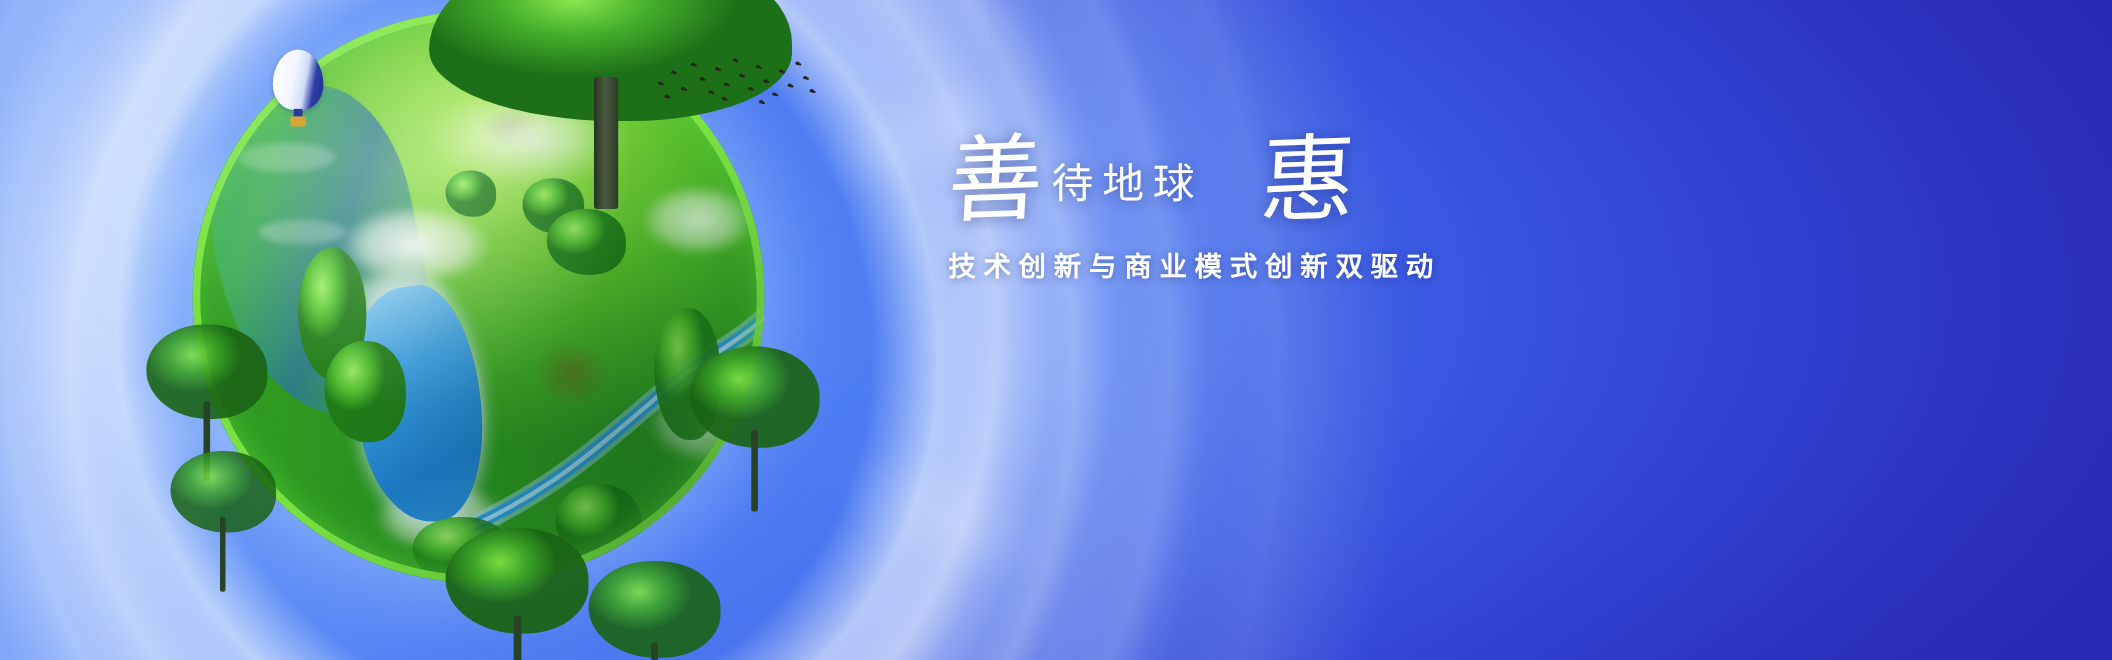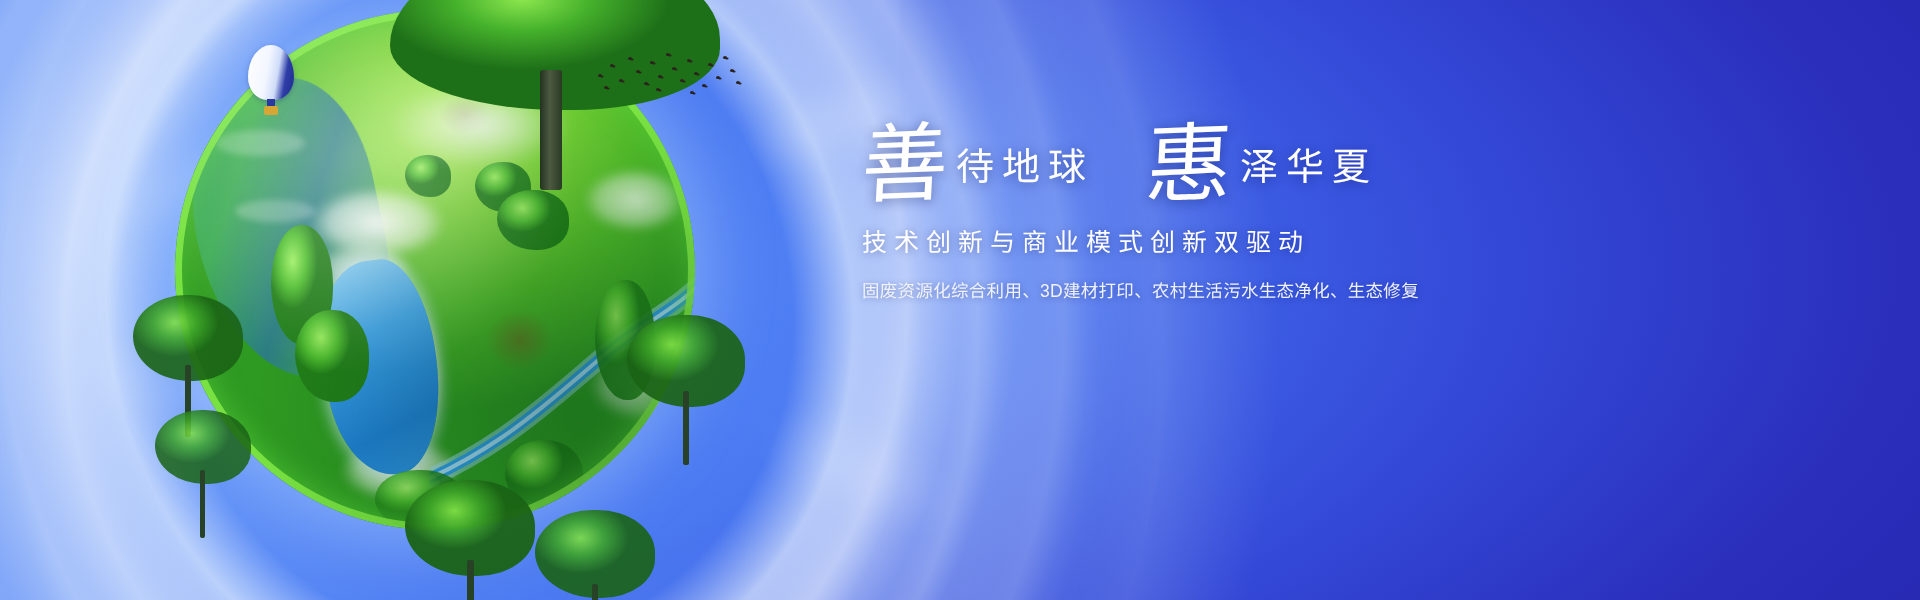--- a/index.html
+++ b/index.html
@@ -148,21 +148,21 @@
   }
   .kanji-sm{
     font-family:"DejaVu Serif","Liberation Serif",serif;
     font-size:38px;line-height:1;font-weight:400;letter-spacing:8px;
     margin:0 0 16px 6px;display:inline-block;
   }
   .gap{display:inline-block;width:52px;}
 
   .subtitle{
     margin-top:20px;
-    font-size:25px;letter-spacing:7px;font-weight:400;
+    font-size:25px;letter-spacing:7px;font-weight:700;
     color:#ffffff;white-space:nowrap;
     text-shadow:0 1px 8px rgba(10,20,90,.4);
   }
 
   .desc{
     margin-top:19px;
     font-size:17.5px;letter-spacing:.3px;color:#f0f3ff;white-space:nowrap;
     text-shadow:0 1px 6px rgba(10,20,90,.35);
   }
 
@@ -295,23 +295,21 @@
     <i style="left:98px;top:43px"></i>
   </div>
 
   <div id="copy">
 
     <div class="title-row">
       <span class="kanji-big">善</span>
       <span class="kanji-sm">待地球</span>
       <span class="gap"></span>
       <span class="kanji-big">惠</span>
-      <span class="kanji-sm">泽华夏</span>
     </div>
 
     <div class="subtitle">技术创新与商业模式创新双驱动</div>
 
-    <div class="desc">固废资源化综合利用、3D建材打印、农村生活污水生态净化、生态修复</div>
 
 
   </div>
 
 </div>
 
 </body></html>

